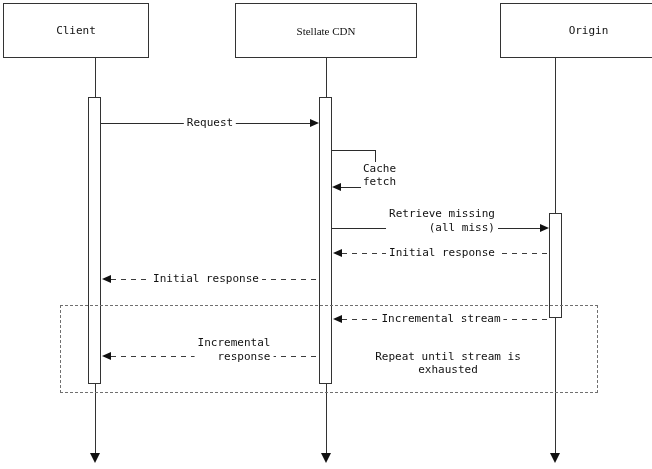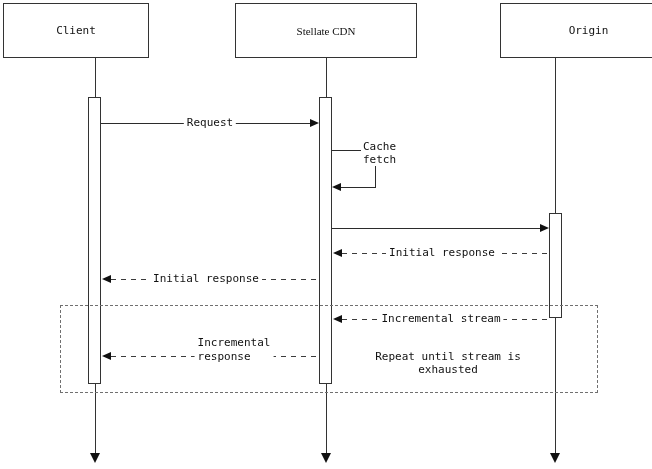--- a/index.html
+++ b/index.html
@@ -34,21 +34,21 @@
   .vline-solid{position:absolute;width:1px;background:#2b2b2b;z-index:5;}
   
   .arr{position:absolute;width:0;height:0;z-index:6;}
   .arr-right{border-left:9px solid #111;border-top:4px solid transparent;border-bottom:4px solid transparent;}
   .arr-left{border-right:9px solid #111;border-top:4px solid transparent;border-bottom:4px solid transparent;}
   .arr-down{border-top:10px solid #111;border-left:5px solid transparent;border-right:5px solid transparent;}
   
   .msg-label{
     position:absolute;transform:translate(-50%,-50%);
     background:#fff;padding:0 3px;white-space:nowrap;
-    text-align:left;line-height:14px;z-index:8;
+    text-align:right;line-height:14px;z-index:8;
   }
   .msg-label span{display:block;}
   .self-label{
     position:absolute;background:#fff;padding:0 2px;
     text-align:left;line-height:13px;z-index:8;white-space:nowrap;
   }
   .self-label span{display:block;}
   .note-label{
     position:absolute;transform:translate(-50%,-50%);
     text-align:center;line-height:13px;z-index:8;white-space:nowrap;
@@ -80,27 +80,31 @@
   <div class="frame" style="left:60px;top:305px;width:538px;height:88px;"></div>
 
   <div class="line-solid" style="left:101px;top:123px;width:211px;"></div>
   <div class="arr arr-right" style="left:310px;top:119px;"></div>
   <div class="msg-label" style="left:210px;top:123px;">Request</div>
 
   <div class="line-solid" style="left:332px;top:150px;width:44px;"></div>
   <div class="vline-solid" style="left:375px;top:150px;height:38px;"></div>
   <div class="line-solid" style="left:341px;top:187px;width:35px;"></div>
   <div class="arr arr-left" style="left:332px;top:183px;"></div>
-  <div class="self-label" style="left:361px;top:140px;">
+  <div class="self-label" style="left:361px;top:162px;">
     <span>Cache</span>
     <span>fetch</span>
   </div>
 
   <div class="line-solid" style="left:332px;top:228px;width:209px;"></div>
   <div class="arr arr-right" style="left:540px;top:224px;"></div>
+  <div class="msg-label" style="left:442px;top:221px;">
+    <span>Retrieve missing</span>
+    <span>(all miss)</span>
+  </div>
 
   <div class="line-dashed" style="left:342px;top:253px;width:207px;"></div>
   <div class="arr arr-left" style="left:333px;top:249px;"></div>
   <div class="msg-label" style="left:442px;top:253px;">Initial response</div>
 
   <div class="line-dashed" style="left:111px;top:279px;width:208px;"></div>
   <div class="arr arr-left" style="left:102px;top:275px;"></div>
   <div class="msg-label" style="left:206px;top:279px;">Initial response</div>
 
   <div class="line-dashed" style="left:342px;top:319px;width:207px;"></div>

